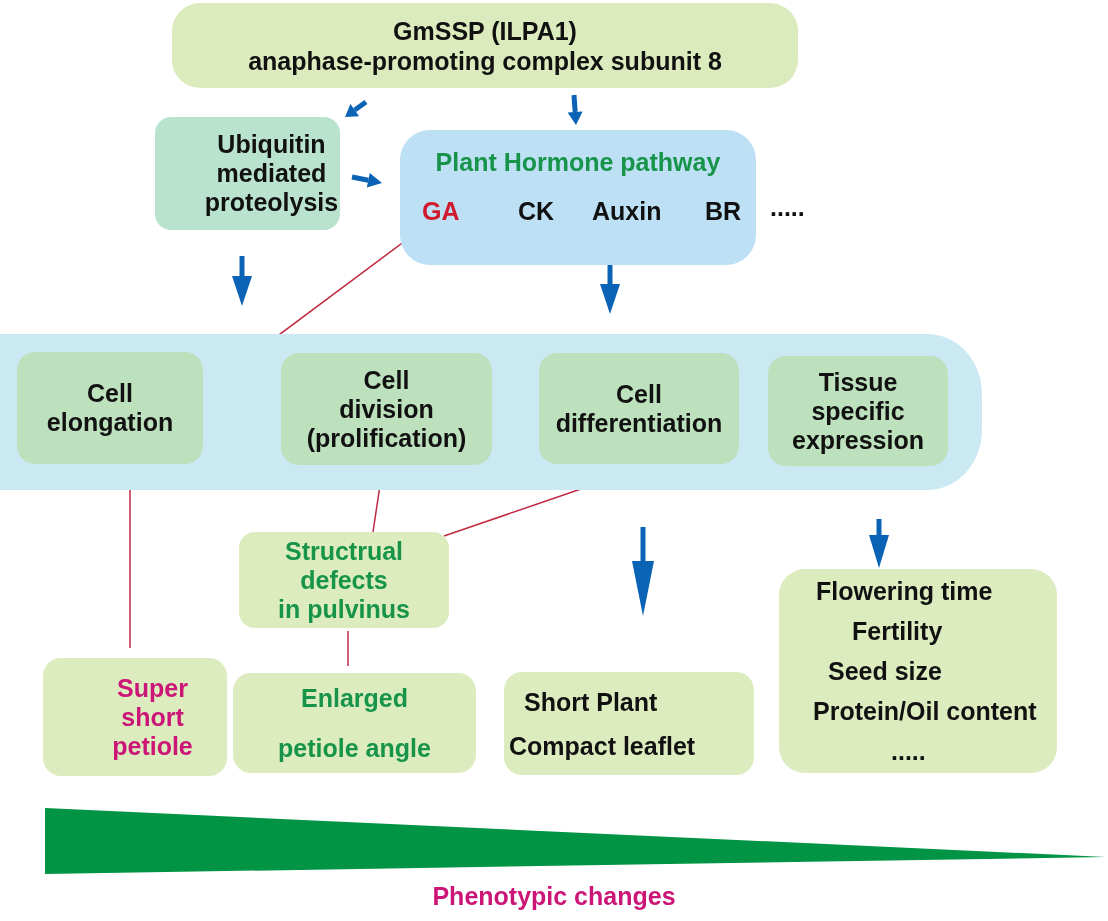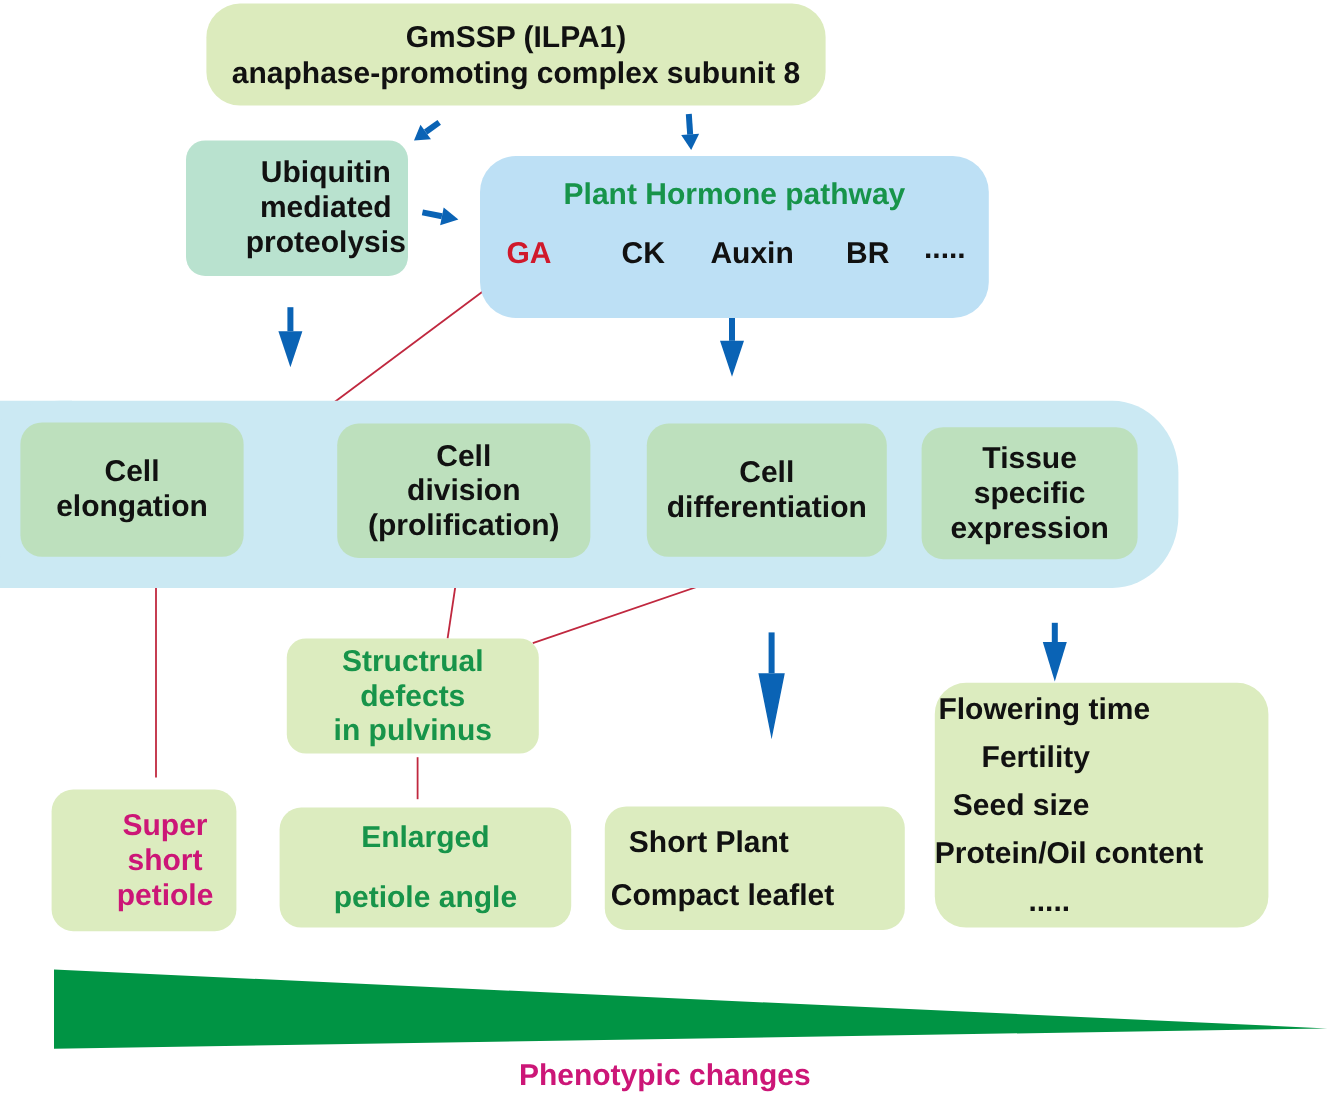--- a/index.html
+++ b/index.html
@@ -1,44 +1,44 @@
 <!DOCTYPE html>
 <html><head>
 <meta charset="utf-8">
 <style>
   html, body { margin: 0; padding: 0; background: #ffffff; }
   body { width: 1108px; height: 921px; position: relative; overflow: hidden;
          font-family: "Liberation Sans", sans-serif; font-weight: bold; }
   .box { position: absolute; box-sizing: border-box; display: flex; flex-direction: column;
          align-items: center; justify-content: center; text-align: center; color: #111; }
   .line { display: block; white-space: nowrap; }
-  #top-box { left: 172px; top: 3px; width: 516px; height: 85px; background: #dcebbd; border-radius: 28px;
+  #top-box { left: 172px; top: 3px; width: 626px; height: 85px; background: #dcebbd; border-radius: 28px;
              font-size: 25px; line-height: 30px; }
   #ubiq-box { left: 155px; top: 117px; width: 185px; height: 113px; background: #b9e2cf; border-radius: 16px;
               font-size: 25px; line-height: 29px; padding-left: 48px; }
-  #hormone-box { left: 400px; top: 130px; width: 424px; height: 135px; background: #bde0f5; border-radius: 30px; }
+  #hormone-box { left: 400px; top: 130px; width: 356px; height: 135px; background: #bde0f5; border-radius: 30px; }
   #hormone-title { position: absolute; left: 0; right: 0; top: 18px; text-align: center; color: #17944a; font-size: 25px; }
   .hormone { position: absolute; top: 67px; font-size: 25px; color: #111; }
   #processes-band { position: absolute; left: 0; top: 334px; width: 982px; height: 156px; background: #cbe9f3;
                     border-radius: 0 55px 55px 0 / 0 60px 60px 0; }
   #processes-band::before { content: ""; position: absolute; left: 0; top: 0; width: 60px; height: 156px;
                     background: #cbe9f3; border-radius: 50px 0 0 50px / 20px 0 0 30px; }
   .proc { background: #bde0bd; border-radius: 18px; font-size: 25px; line-height: 29px; }
   #proc-elong { left: 17px; top: 352px; width: 186px; height: 112px; }
   #proc-div   { left: 281px; top: 353px; width: 211px; height: 112px; }
   #proc-diff  { left: 539px; top: 353px; width: 200px; height: 111px; }
   #proc-tissue{ left: 768px; top: 356px; width: 180px; height: 110px; }
   .pheno { background: #dcecbf; border-radius: 18px; font-size: 25px; line-height: 29px; }
   #structural-box { left: 239px; top: 532px; width: 210px; height: 96px; color: #17944a; border-radius: 16px; line-height: 29px; }
-  #super-box { left: 43px; top: 658px; width: 154px; height: 118px; color: #cc1677; padding-left: 35px; }
+  #super-box { left: 43px; top: 658px; width: 184px; height: 118px; color: #cc1677; padding-left: 35px; }
   #enlarged-box { left: 233px; top: 673px; width: 243px; height: 100px; color: #17944a; line-height: 50px; }
   #short-box { left: 504px; top: 672px; width: 250px; height: 103px; line-height: 44px; align-items: flex-start; padding-left: 20px; }
   #short-box .line:nth-child(2) { margin-left: -15px; }
   #repro-box { left: 779px; top: 569px; width: 278px; height: 204px; border-radius: 26px; line-height: 40px;
-               align-items: flex-start; }
+               align-items: flex-start; padding-left: 34px; }
   #repro-box .l1 { margin-left: 3px; } #repro-box .l2 { margin-left: 39px; } #repro-box .l3 { margin-left: 15px; }
   #repro-box .l4 { margin-left: 0px; } #repro-box .l5 { margin-left: 78px; }
   #pheno-label { position: absolute; left: 0; width: 1108px; top: 882px; text-align: center; color: #cc1677; font-size: 25px; }
   svg#overlay { position: absolute; left: 0; top: 0; }
 </style>
 </head>
 <body>
 
 <svg id="overlay" width="1108" height="921" viewBox="0 0 1108 921">
   <g id="arrows">

